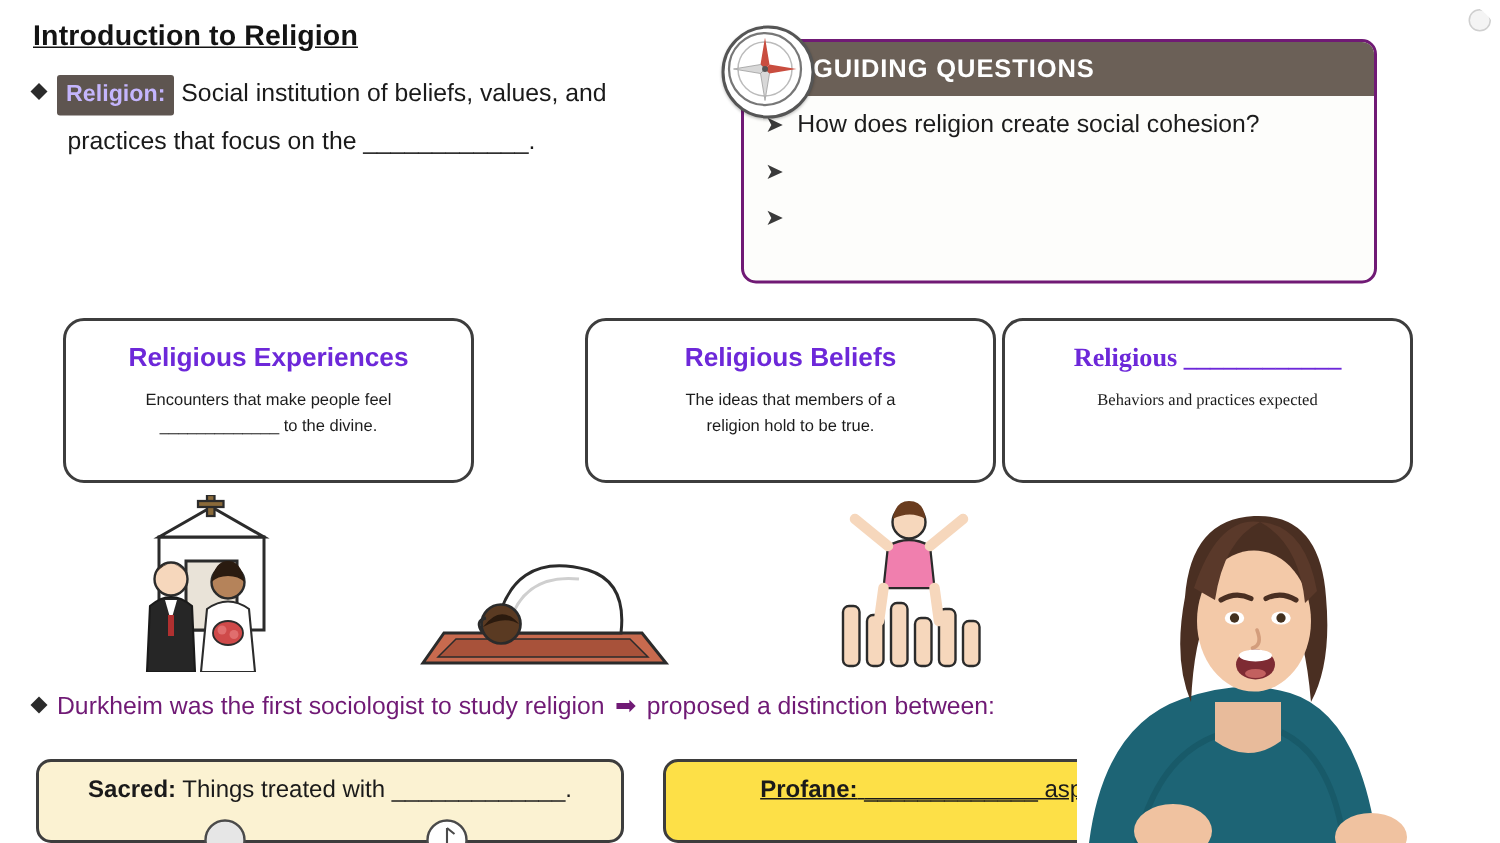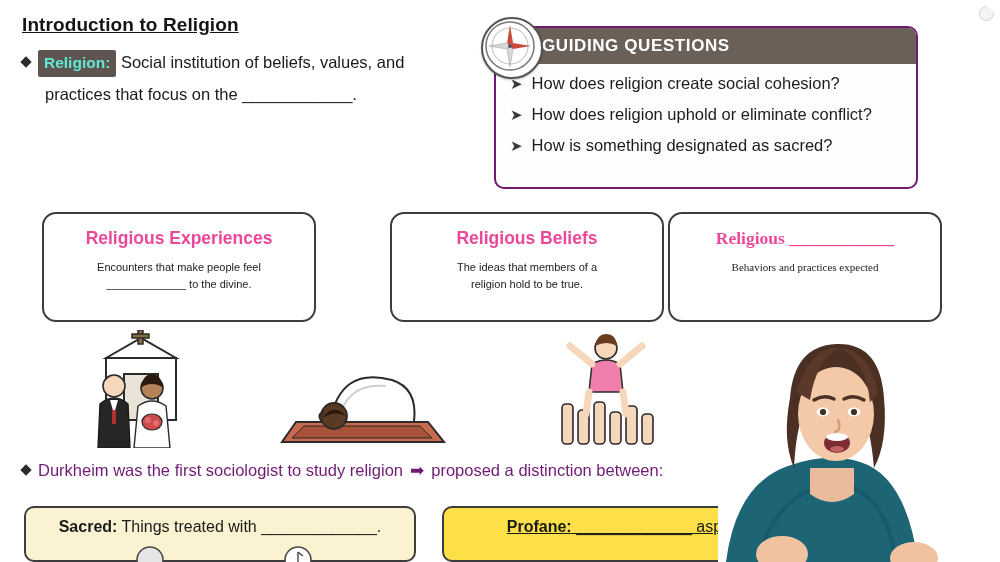--- a/index.html
+++ b/index.html
@@ -48,21 +48,21 @@
     width: 8px; height: 8px;
     background: #2b2b2b;
     transform: rotate(45deg);
     margin-right: 8px;
     position: relative;
     top: -2px;
   }
   .hl-term {
     display: inline-block;
     background: #5e5550;
-    color: #5eead4;
+    color: #c4b5fd;
     font-weight: bold;
     padding: 1px 6px 2px 6px;
     border-radius: 2px;
     font-size: 15.5px;
   }
   .bullet-line2 {
     position: absolute;
     left: 45px; top: 85px;
     font-size: 16.5px;
   }
@@ -132,21 +132,21 @@
     border: 2px solid #3d3d3d;
     border-radius: 14px;
     background: #ffffff;
     box-sizing: border-box;
     text-align: center;
     padding-top: 14px;
   }
   .defbox .dtitle {
     font-size: 17.5px;
     font-weight: bold;
-    color: #ec4899;
+    color: #6d28d9;
     margin-bottom: 10px;
   }
   .defbox .dbody {
     font-size: 11px;
     line-height: 1.5;
     color: #1c1c1c;
     padding: 0 14px;
   }
   #defbox-1 { left: 42px;  width: 274px; }
   #defbox-2 { left: 354px; width: 274px; margin-left: 36px; }
@@ -238,25 +238,23 @@
 
   <div class="gq-box">
     <div class="gq-header">GUIDING QUESTIONS</div>
     <div class="gq-list">
       <div class="gq-item">
         <span class="gq-arrow">➤</span>
         <span>How does religion create social cohesion?</span>
       </div>
       <div class="gq-item">
         <span class="gq-arrow">➤</span>
-        <span>How does religion uphold or eliminate conflict?</span>
       </div>
       <div class="gq-item">
         <span class="gq-arrow">➤</span>
-        <span>How is something designated as sacred?</span>
       </div>
     </div>
   </div>
 
   <div class="compass">
     <svg width="54" height="54" viewBox="0 0 54 54">
       <circle cx="27" cy="27" r="24" fill="#ffffff" stroke="#777" stroke-width="1.5"></circle>
       <circle cx="27" cy="27" r="18" fill="none" stroke="#bbb" stroke-width="1"></circle>
       <polygon points="27,6 30,24 27,27 24,24" fill="#c94d3f"></polygon>
       <polygon points="27,48 30,30 27,27 24,30" fill="#d8d8d8" stroke="#999" stroke-width="0.5"></polygon>

